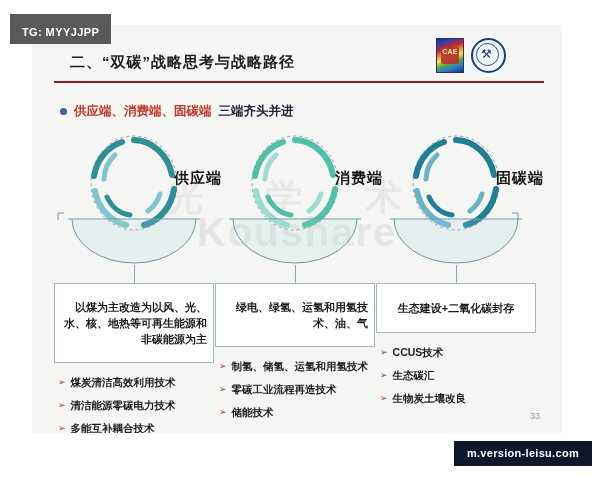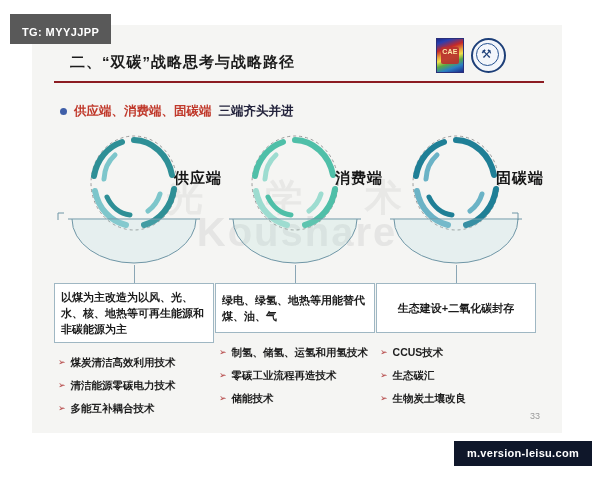--- a/index.html
+++ b/index.html
@@ -248,26 +248,26 @@
   }
 
   
   .desc-box {
     border: 1px solid #9fb7c3;
     background: #ffffff;
     min-height: 50px;
     display: flex;
     align-items: center;
     justify-content: center;
-    text-align: left;
+    text-align: right;
     font-size: 11px;
     line-height: 16px;
     font-weight: bold;
     color: #1d1d1d;
-    padding: 5px 6px;
+    padding: 15px 6px;
     box-sizing: border-box;
   }
 
   
   .tech-list {
     margin-top: 12px;
     padding: 0 0 0 4px;
   }
   .tech-item {
     display: flex;
@@ -379,21 +379,21 @@
       </svg>
       <div class="ring-label">消费端</div>
     </div>
     <div class="bowl-wrap">
       <svg width="160" height="54" viewBox="0 0 160 54">
         <line x1="14" y1="8" x2="146" y2="8" stroke="#6f96a6" stroke-width="1"></line>
         <path d="M 18 8 A 62 44 0 0 0 142 8" fill="rgba(168,222,210,0.18)" stroke="#6f96a6" stroke-width="1"></path>
       </svg>
     </div>
     <div class="connector"></div>
-    <div class="desc-box">绿电、绿氢、地热等用能替代煤、油、气</div>
+    <div class="desc-box">绿电、绿氢、运氢和用氢技术、油、气</div>
     <div class="tech-list">
       <div class="tech-item">
         <span class="tech-arrow">➢</span>
         <span>制氢、储氢、运氢和用氢技术</span>
       </div>
       <div class="tech-item">
         <span class="tech-arrow">➢</span>
         <span>零碳工业流程再造技术</span>
       </div>
       <div class="tech-item">

